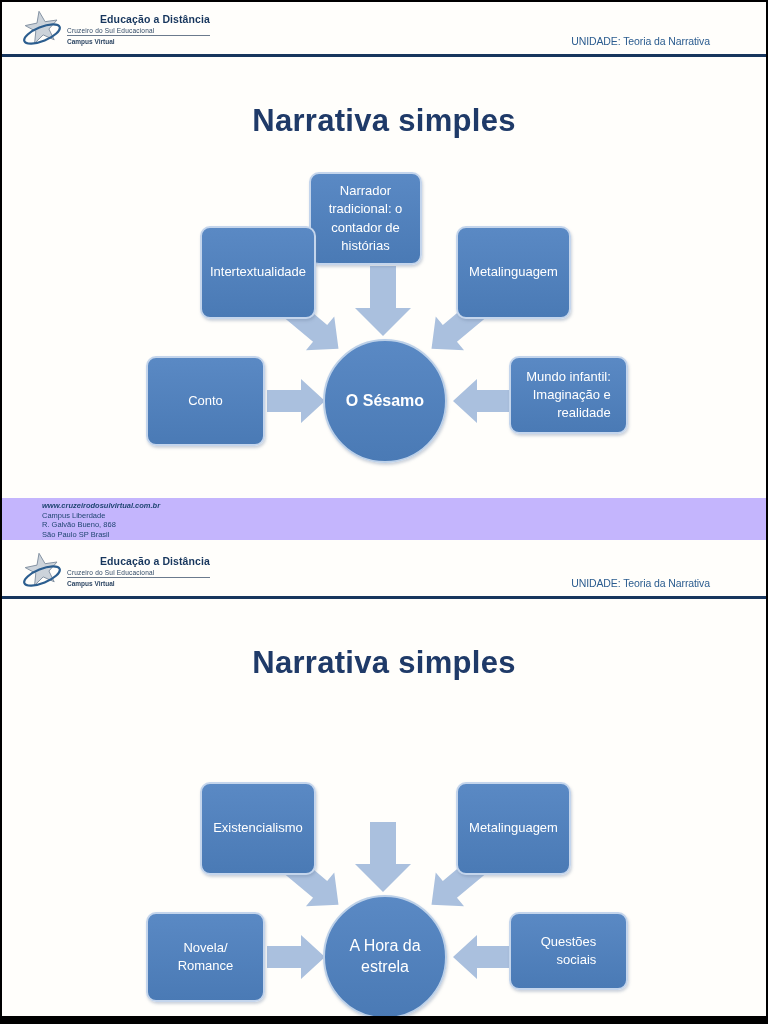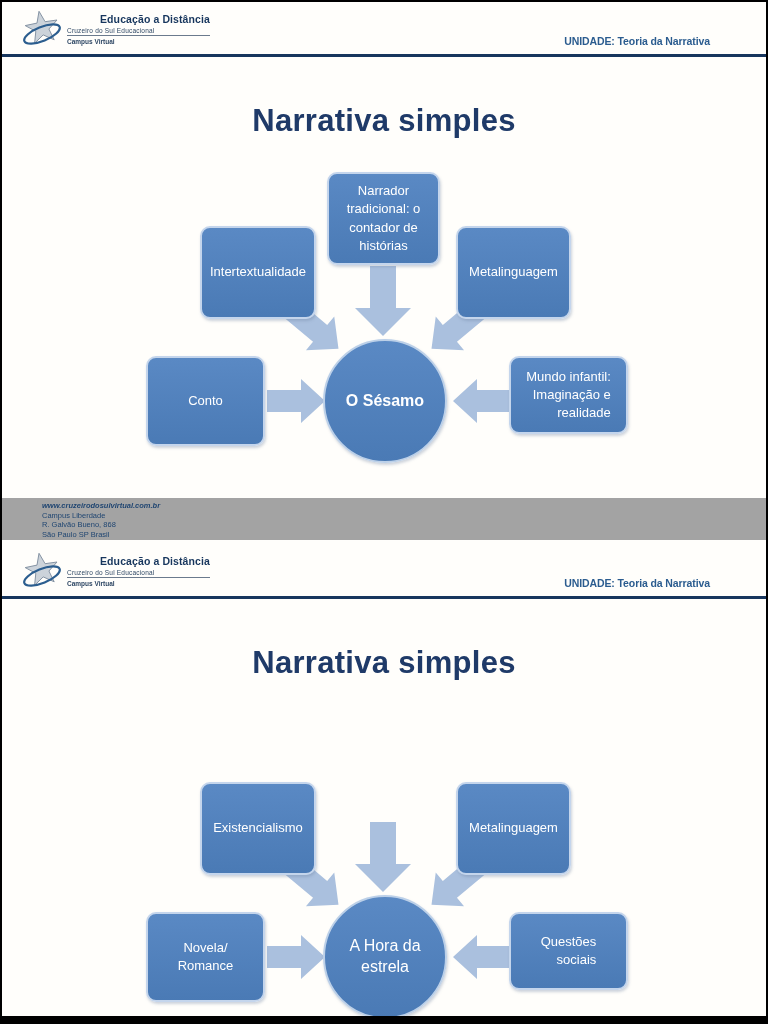--- a/index.html
+++ b/index.html
@@ -11,50 +11,50 @@
 
   
   .slide-header{position:absolute;top:0;left:0;right:0;height:56px;}
   .logo{position:absolute;left:20px;top:6px;display:flex;align-items:flex-start;}
   .logo-mark{width:40px;height:46px;display:block;}
   .logo-text{margin-left:5px;padding-top:5px;}
   .logo-title{font-size:10.5px;font-weight:bold;color:#17365d;letter-spacing:.1px;padding-left:33px;}
   .logo-sub{font-size:6.5px;color:#2e4764;border-bottom:1px solid #6b7a8d;
             padding:2px 0 1px;letter-spacing:.2px;}
   .logo-campus{font-size:6.5px;font-weight:bold;color:#2e4764;padding-top:2px;}
-  .unit-label{position:absolute;right:56px;top:33px;font-size:10.5px;font-weight:bold;
+  .unit-label{position:absolute;right:56px;top:33px;font-size:10.5px;font-weight:normal;
               color:#2b5c8f;letter-spacing:-.1px;}
   .header-rule{position:absolute;left:0;right:0;top:52px;height:3px;background:#17365d;}
 
   
   .slide-title{position:absolute;top:100px;left:0;width:100%;margin:0;text-align:center;
                font-size:31px;line-height:38px;font-weight:bold;color:#1f3a68;letter-spacing:.3px;}
 
   
   .diagram{position:absolute;left:0;width:764px;height:320px;}
   .slide-a .diagram{top:170px;}
   .slide-b .diagram{top:184px;}
   .arrows{position:absolute;left:0;top:0;width:764px;height:320px;}
   .node{position:absolute;background:linear-gradient(180deg,#5a89c4,#4a7ab5);
         border:2px solid #c4d5ec;box-sizing:border-box;color:#fff;
         display:flex;align-items:center;justify-content:center;text-align:center;
         font-size:13px;line-height:1.4;white-space:pre-line;
         box-shadow:1px 2px 3px rgba(110,130,160,.35);}
   .box{border-radius:10px;padding:2px 4px;}
-  .n-tc{left:325px;top:0;width:113px;height:93px;}
+  .n-tc{left:307px;top:0;width:113px;height:93px;}
   .n-tl{left:198px;top:54px;width:116px;height:93px;}
   .n-tr{left:454px;top:54px;width:115px;height:93px;}
   .n-ml{left:144px;top:184px;width:119px;height:90px;}
   .n-mr{left:507px;top:184px;width:119px;height:78px;text-align:right;}
   .n-c{left:321px;top:167px;width:124px;height:124px;border-radius:50%;
        font-size:16px;line-height:1.3;border:2px solid #bcd0e8;}
   .slide-a .n-c{font-weight:bold;}
 
   
-  .slide-footer{position:absolute;left:0;top:496px;width:100%;height:42px;background:#a3a3a3;
+  .slide-footer{position:absolute;left:0;top:496px;width:100%;height:42px;background:#c4b5fd;
                 color:#1f4571;font-size:7.5px;}
   .f-left{position:absolute;left:40px;top:3px;line-height:9.6px;}
   .f-site{font-weight:bold;font-style:italic;}
   .f-right{position:absolute;left:170px;top:12.5px;line-height:9.6px;}
 </style>
 </head>
 <body>
 
 <div class="page">
 

